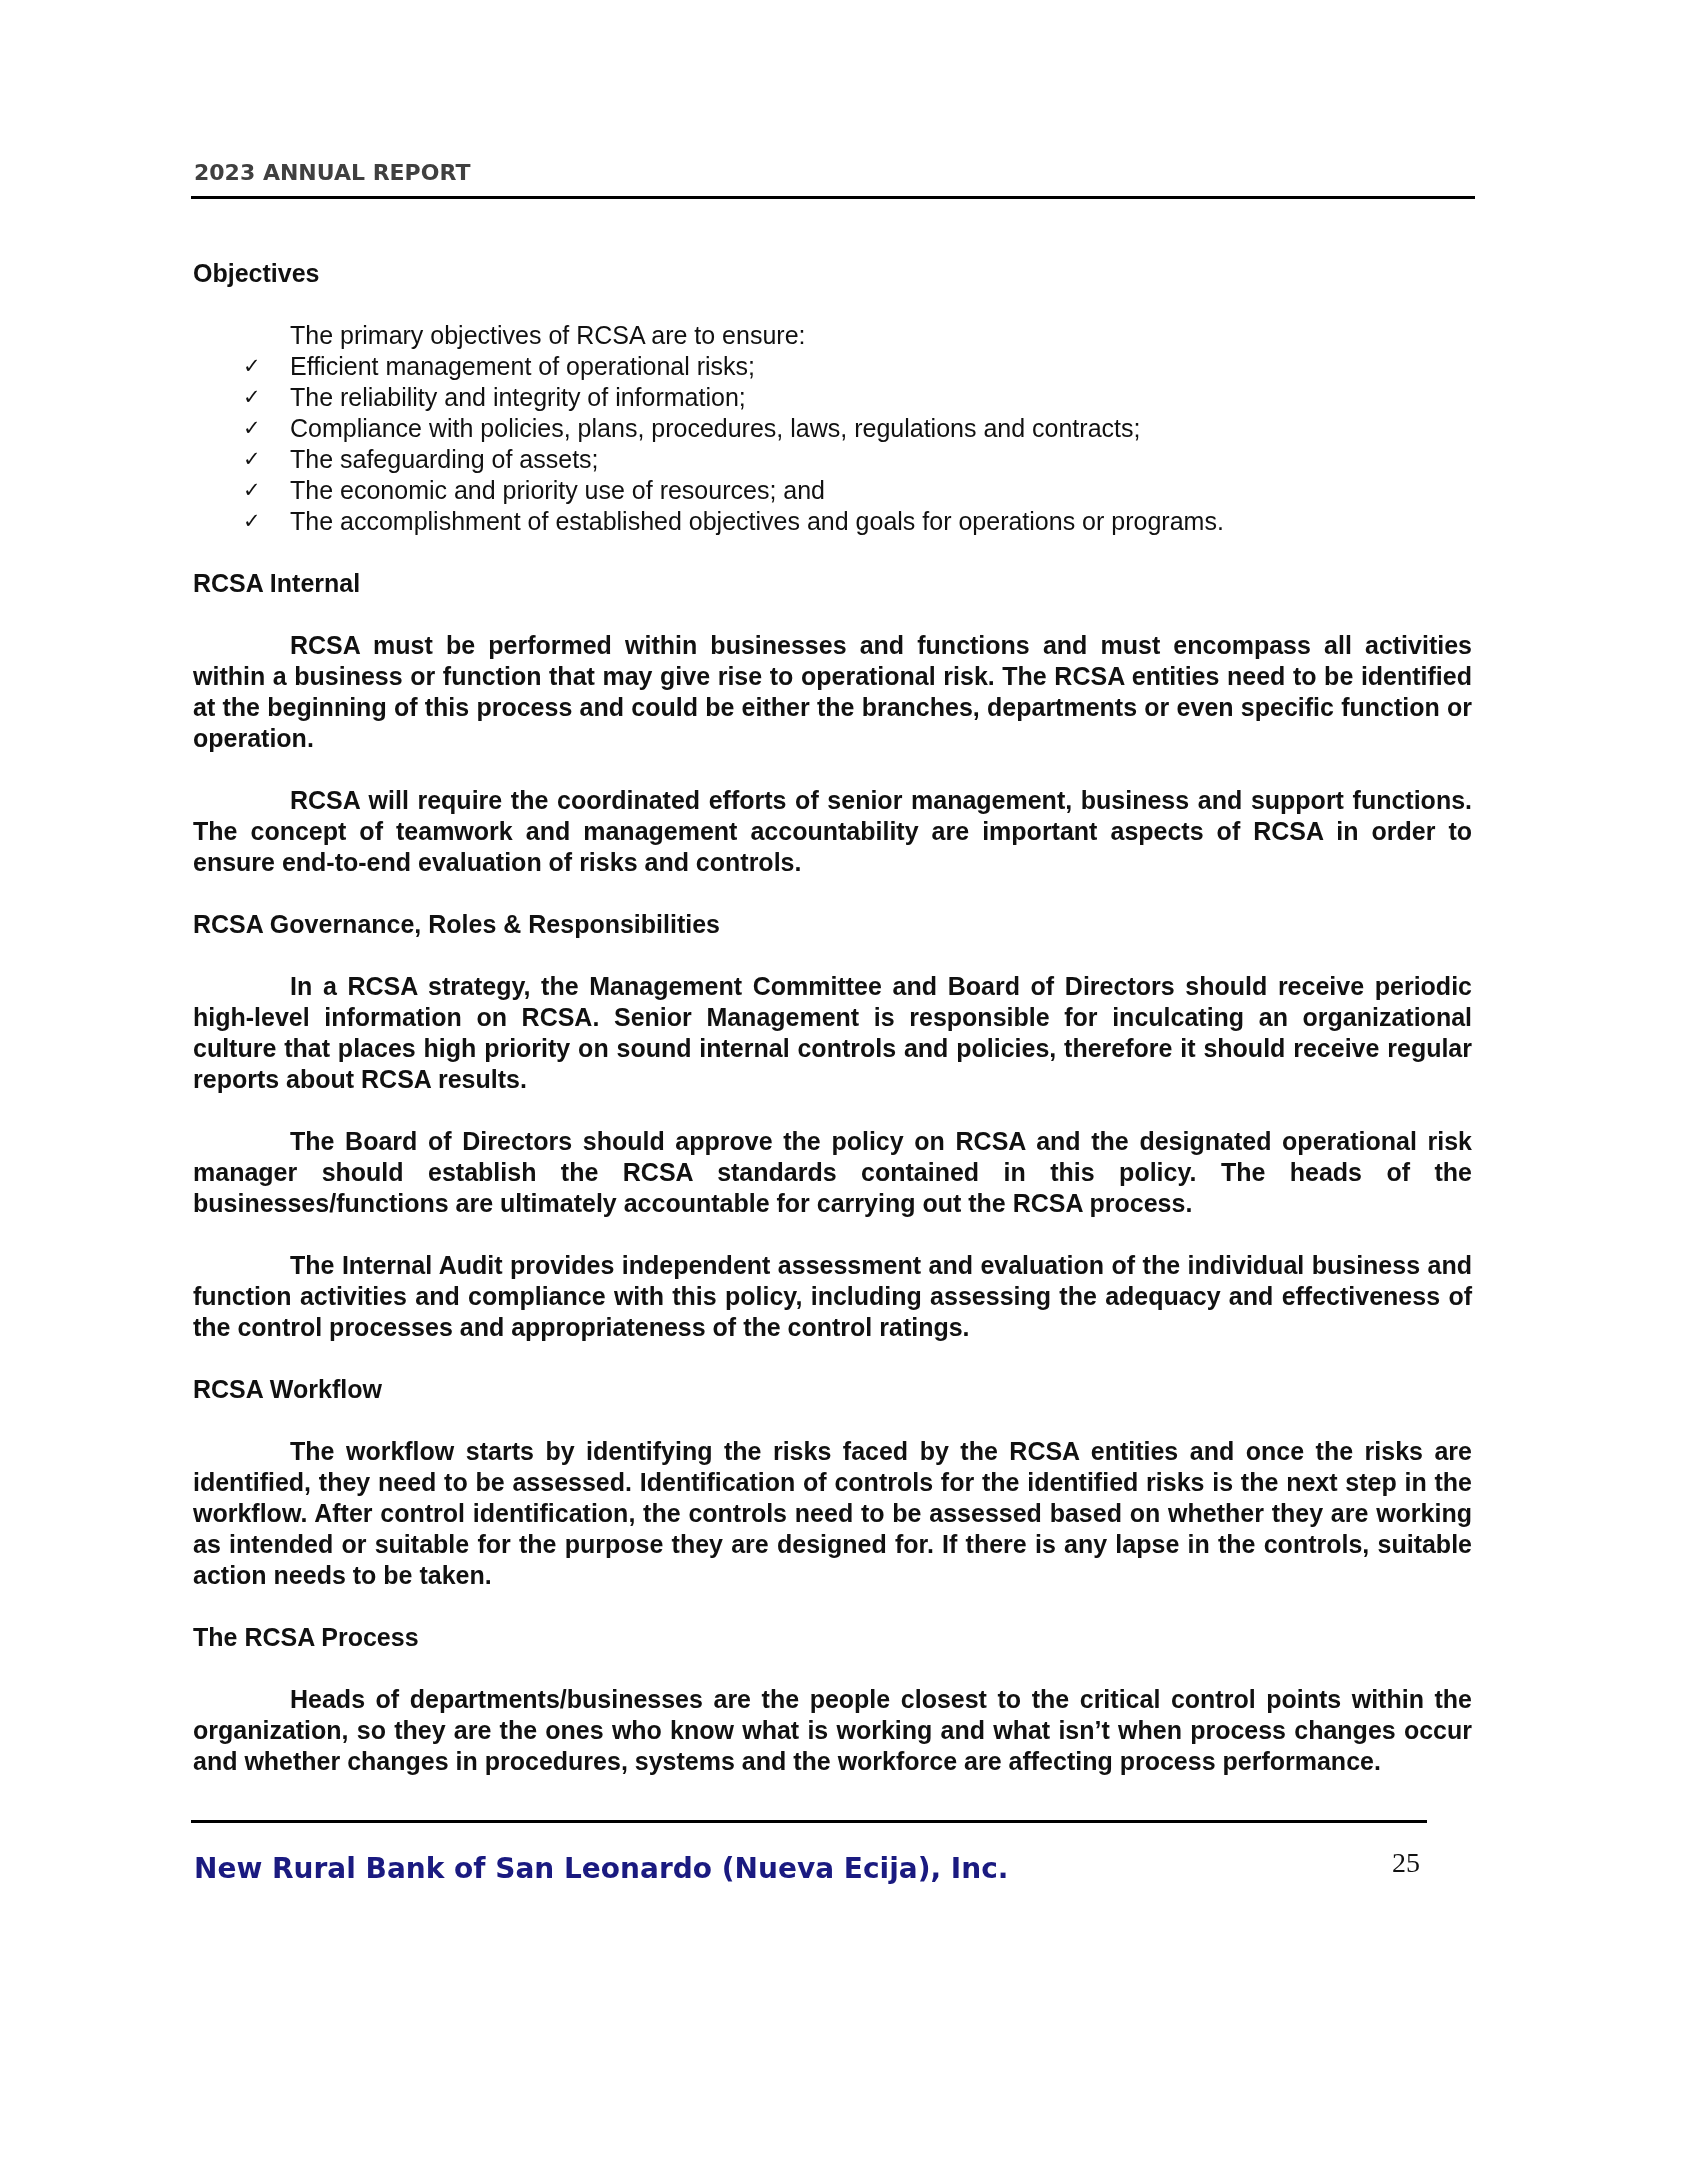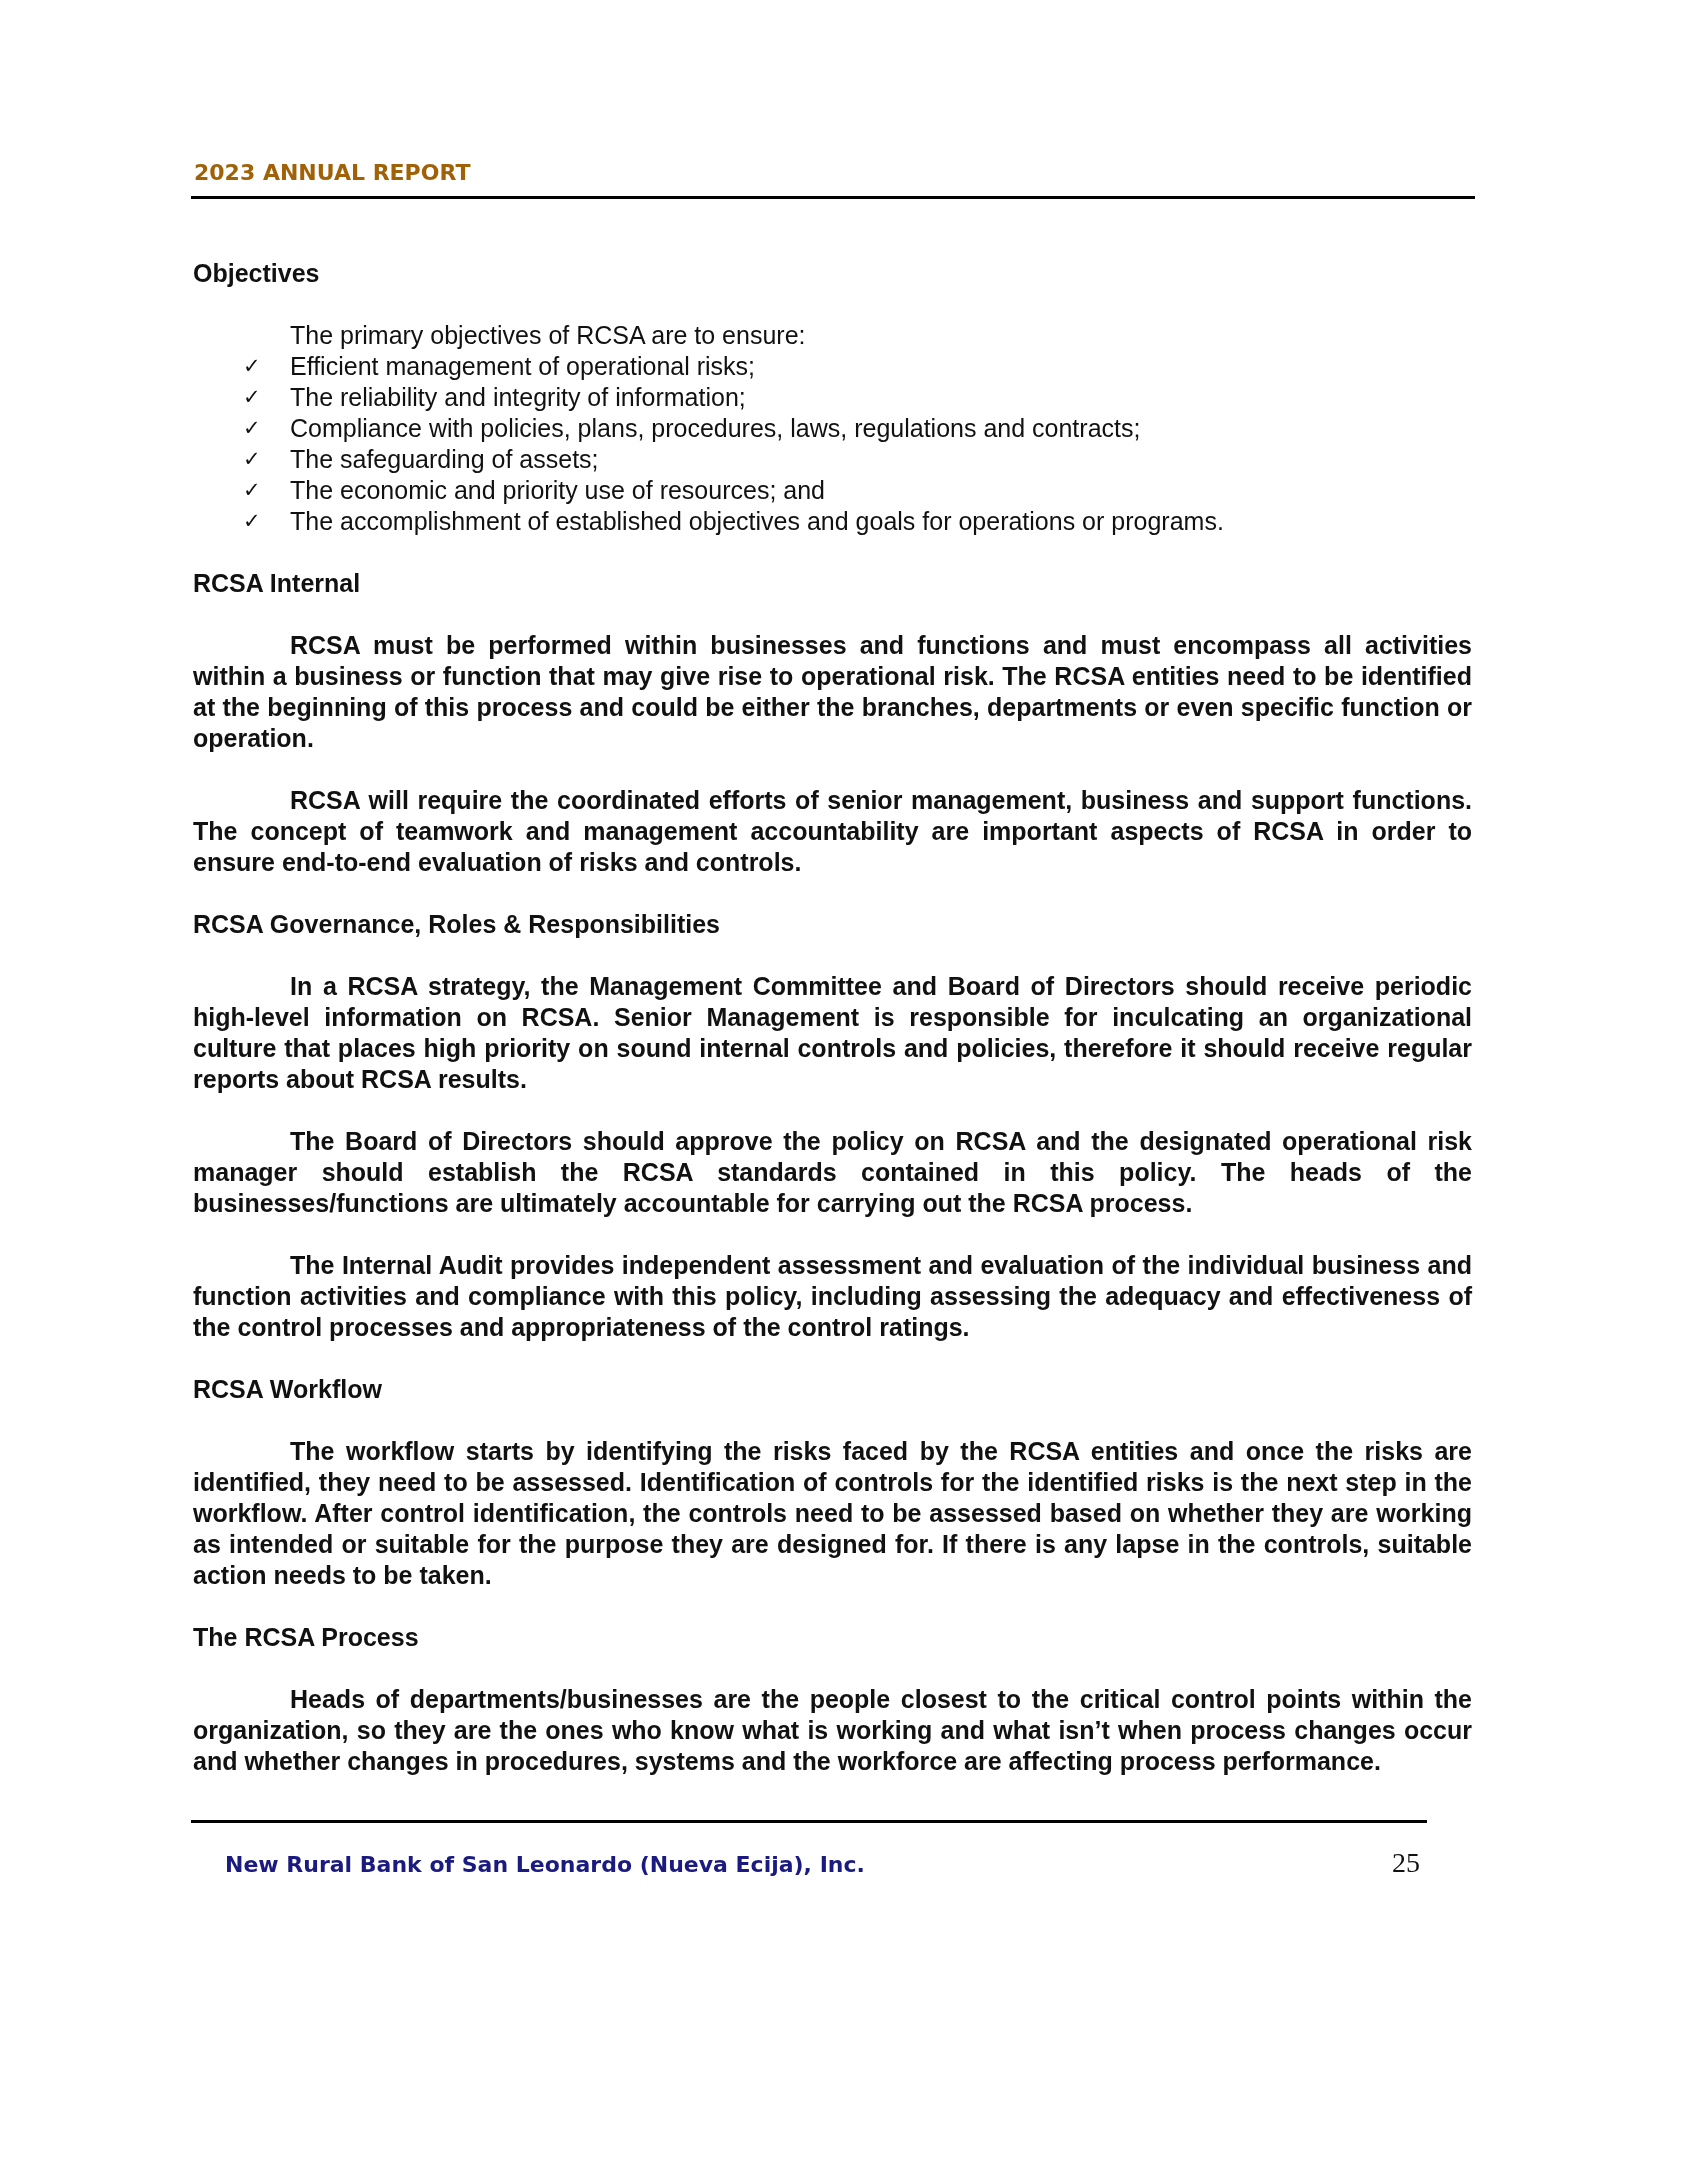--- a/index.html
+++ b/index.html
@@ -1,38 +1,38 @@
 <!DOCTYPE html>
 <html><head>
 <meta charset="utf-8">
 <style>
   html, body { margin: 0; padding: 0; background: #ffffff; }
   body { width: 1683px; height: 2178px; position: relative; overflow: hidden; }
   .page { position: absolute; left: 0; top: 0; width: 1683px; height: 2178px; }
   .hdr-title {
     position: absolute; left: 194px; top: 160px;
     font-family: "DejaVu Sans", sans-serif; font-weight: bold;
-    font-size: 22px; color: #a16207; letter-spacing: 0px;
+    font-size: 22px; color: #404040; letter-spacing: 0px;
   }
   .hdr-rule { position: absolute; left: 191px; top: 196px; width: 1284px; height: 3px; background: #000; }
   .content {
     position: absolute; left: 193px; top: 226px; width: 1279px;
     font-family: "Liberation Sans", sans-serif; font-size: 25px;
     color: #111; line-height: 31px; margin-top: 32px;
   }
   .heading { font-weight: bold; font-size: 25px; margin: 0 0 31px 0; }
   .para { text-align: justify; text-indent: 97px; margin: 0 0 31px 0; font-weight: bold; }
   .intro { padding-left: 97px; margin: 0; }
   .checklist { list-style: none; margin: 0 0 31px 0; padding: 0; }
   .checklist li { position: relative; padding-left: 97px; }
   .checklist .chk { position: absolute; left: 50px; top: 0; font-family: "DejaVu Sans", sans-serif; font-size: 21px; }
   .ftr-rule { position: absolute; left: 191px; top: 1820px; width: 1236px; height: 3px; background: #000; }
   .ftr-text {
     position: absolute; left: 194px; top: 1852px;
-    font-family: "DejaVu Sans", sans-serif; font-weight: bold; font-size: 22px; color: #1a1a80; margin-left: 31px;
+    font-family: "DejaVu Sans", sans-serif; font-weight: bold; font-size: 28px; color: #1a1a80;
   }
   .ftr-page {
     position: absolute; left: 1386px; top: 1847px; width: 40px; text-align: center;
     font-family: "Liberation Serif", serif; font-size: 28px; color: #111;
   }
 </style>
 </head>
 <body>
 
 <div class="page">

